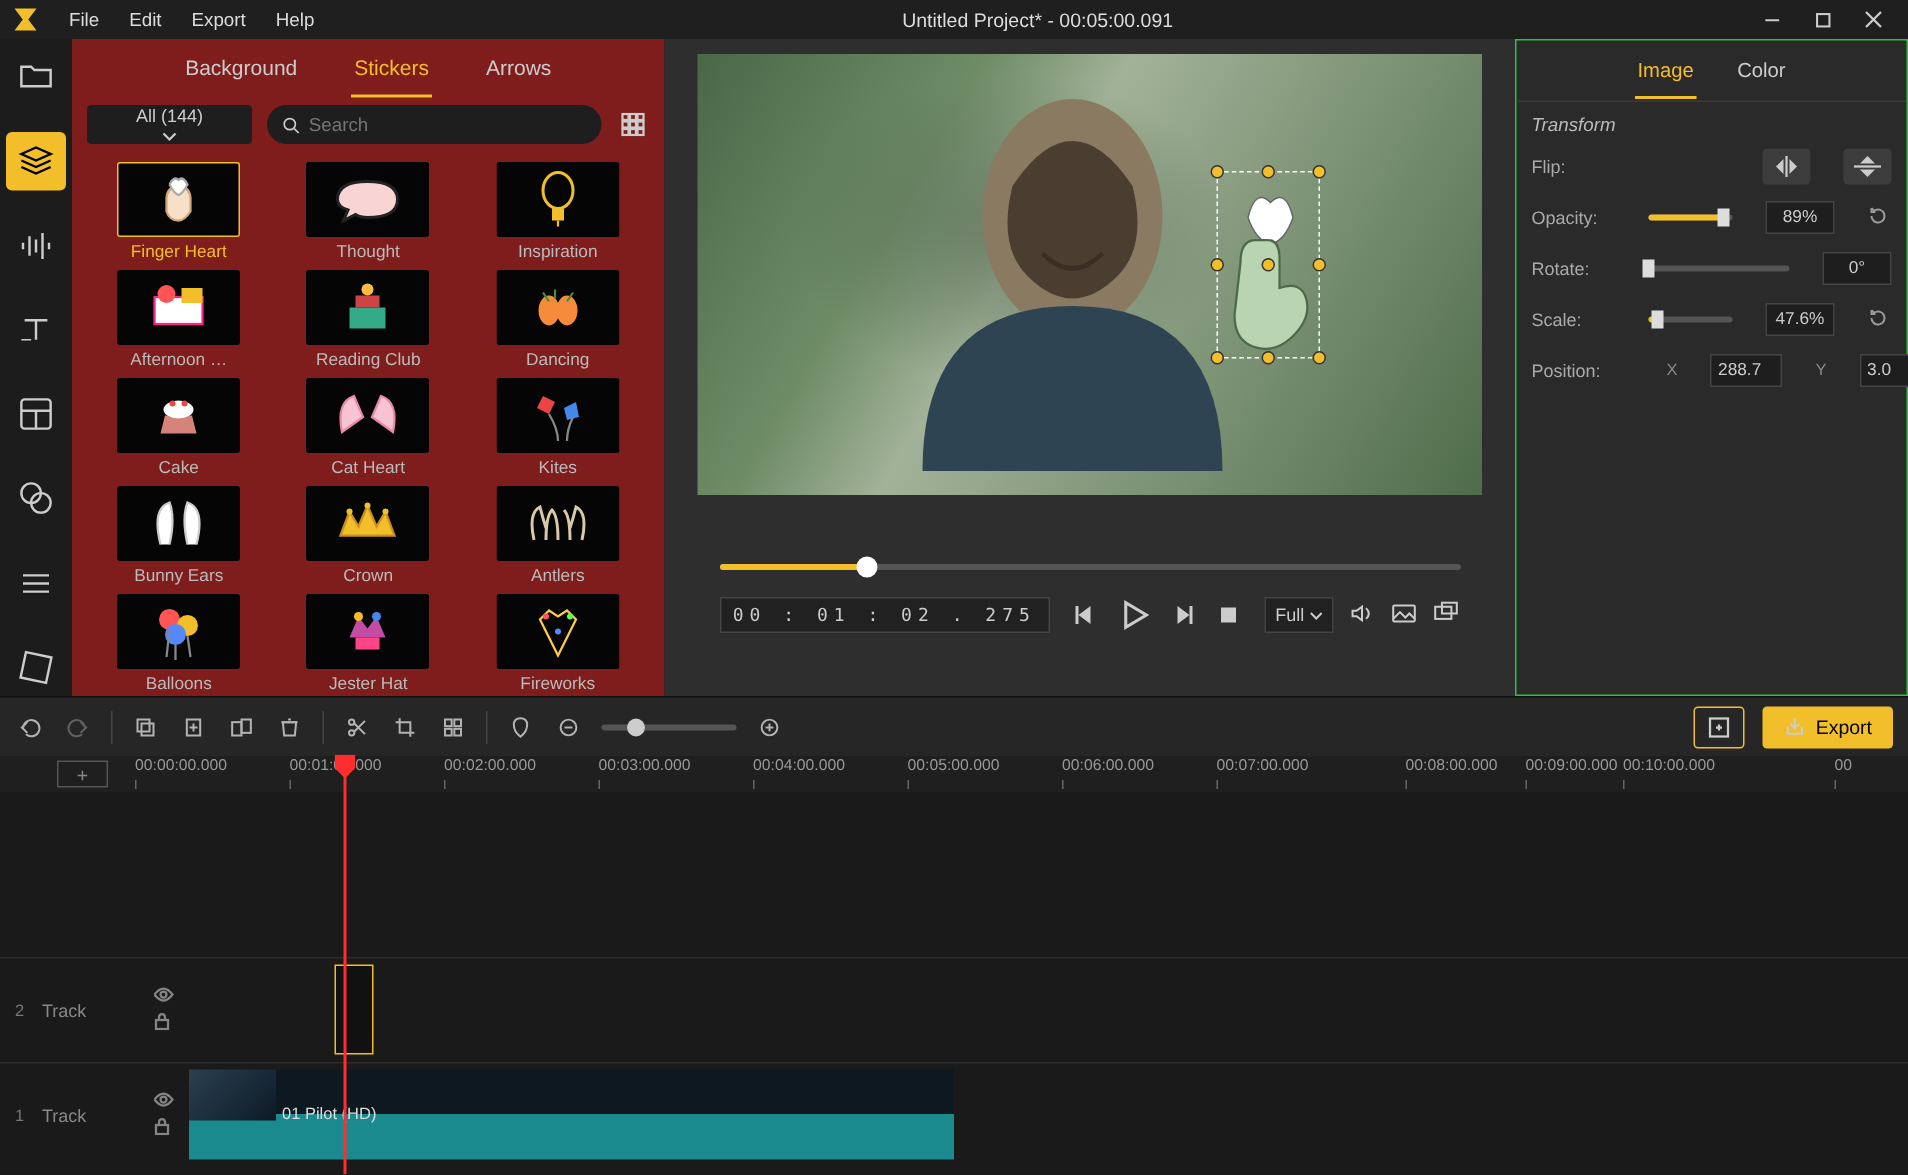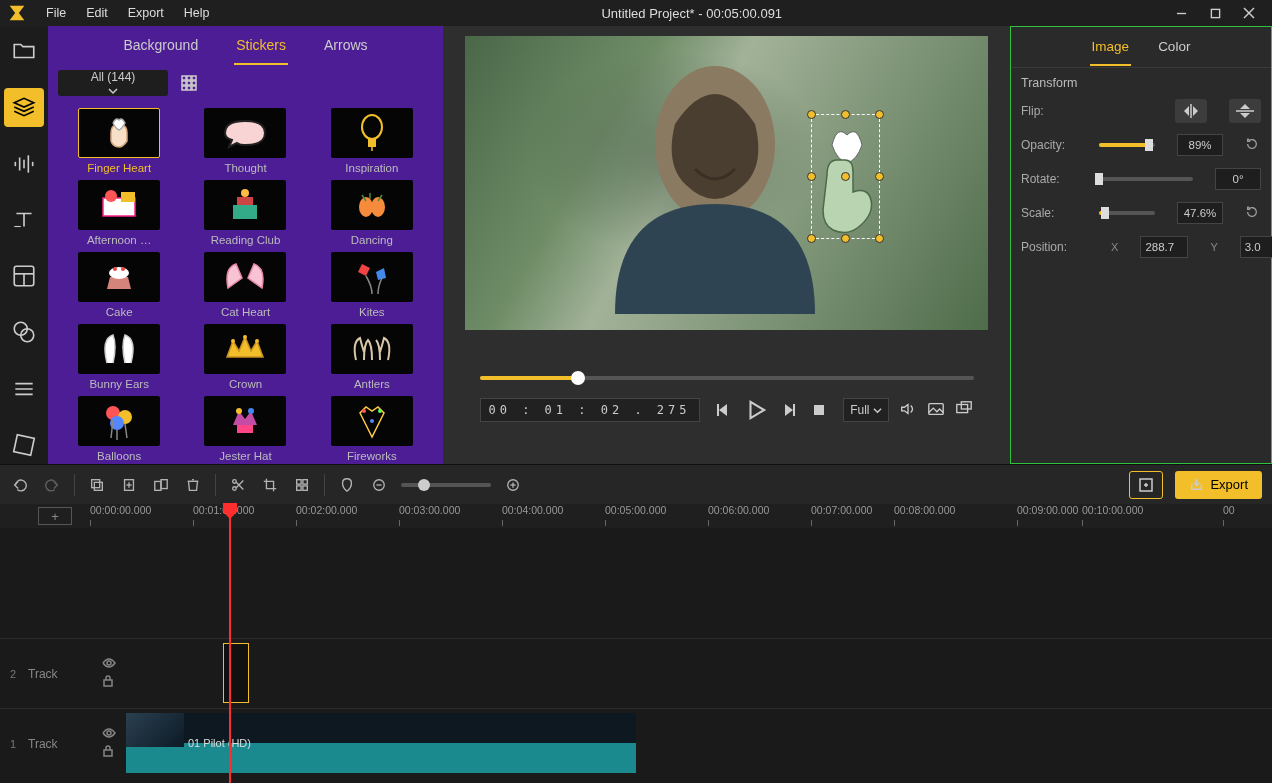--- a/index.html
+++ b/index.html
@@ -16,21 +16,21 @@
 .main-row { display: flex; height: 438px; }
 
 
 .leftbar { width: 48px; background: #1c1c1c; display: flex; flex-direction: column; align-items: center; padding-top: 6px; gap: 18px; }
 .leftbar .lb-btn { width: 40px; height: 40px; display: flex; align-items: center; justify-content: center; cursor: pointer; border-radius: 4px; }
 .leftbar .lb-btn.active { background: #f2bf2b; }
 .leftbar svg { width: 26px; height: 26px; stroke: #ccc; fill: none; stroke-width: 1.5; }
 .leftbar .lb-btn.active svg { stroke: #000; }
 
 
-.library { width: 395px; background: #4c1d95; display: flex; flex-direction: column; }
+.library { width: 395px; background: #7f1d1d; display: flex; flex-direction: column; }
 .lib-tabs { height: 40px; display: flex; align-items: center; justify-content: center; gap: 34px; }
 .lib-tab { font-size: 14px; color: #ccc; padding: 10px 2px; border-bottom: 2px solid transparent; cursor: pointer; }
 .lib-tab.active { color: #f2bf2b; border-bottom-color: #f2bf2b; }
 .lib-filter { height: 34px; display: flex; align-items: center; gap: 10px; padding: 0 10px; }
 .filter-select { background: #1e1e1e; color: #ccc; border: none; height: 26px; width: 110px; padding: 0 8px; border-radius: 3px; display: flex; align-items: center; justify-content: space-between; cursor: pointer; font-size: 12px; flex-direction: column; }
 .search-box { background: #1e1e1e; height: 26px; flex: 1; border-radius: 13px; display: flex; align-items: center; padding: 0 10px; gap: 6px; }
 .search-box input { background: transparent; border: none; color: #ccc; outline: none; width: 100%; font-size: 12.5px; }
 .grid-toggle { width: 22px; height: 22px; display: flex; align-items: center; justify-content: center; cursor: pointer; }
 .sticker-grid { flex: 1; overflow: hidden; display: grid; grid-template-columns: repeat(3, 1fr); gap: 6px 8px; padding: 8px 12px 0 12px; align-content: start; }
 .sticker-cell { display: flex; flex-direction: column; align-items: center; gap: 4px; }
@@ -58,21 +58,21 @@
 .transport { display: flex; gap: 14px; margin: 0 auto; }
 .transport-btn { cursor: pointer; display: flex; align-items: center; }
 .view-select { background: #212121; border: 1px solid #444; height: 24px; padding: 0 6px; display: flex; align-items: center; gap: 4px; font-size: 12px; cursor: pointer; }
 .right-icons { display: flex; gap: 10px; }
 
 
 .right-panel { width: 262px; background: #2a2a2a; border: 1px solid #2ec23d; display: flex; flex-direction: column; }
 .rp-tabs { height: 40px; display: flex; align-items: center; justify-content: center; gap: 25px; }
 .rp-tab { font-size: 13.5px; color: #ccc; padding: 10px 2px; border-bottom: 2px solid transparent; cursor: pointer; }
 .rp-tab.active { color: #f2bf2b; border-bottom-color: #f2bf2b; }
-.rp-section-label { font-size: 12.5px; color: #bbb; padding: 8px 10px 4px 10px; border-top: 1px solid #3a3a3a; }
+.rp-section-label { font-size: 12.5px; color: #bbb; padding: 8px 10px 4px 10px; border-top: 1px solid #3a3a3a; font-style: italic; }
 .rp-row { display: flex; align-items: center; height: 34px; padding: 0 10px; gap: 22px; font-size: 12px; color: #aaa; }
 .rp-row .prop-label { width: 56px; }
 .flip-btn { width: 32px; height: 24px; background: #3c3c3c; border-radius: 3px; display: flex; align-items: center; justify-content: center; cursor: pointer; }
 .prop-slider { flex: 1; position: relative; height: 4px; background: #555; border-radius: 2px; }
 .prop-slider .fill { position: absolute; left: 0; top: 0; height: 4px; background: #f2bf2b; border-radius: 2px; }
 .prop-slider .handle { position: absolute; top: -4px; width: 8px; height: 12px; background: #ddd; margin-left: -4px; }
 .prop-value { width: 46px; height: 22px; background: #1e1e1e; color: #ccc; border: 1px solid #444; font-size: 11.5px; text-align: center; line-height: 20px; }
 .reset-icon { width: 16px; height: 16px; cursor: pointer; opacity: 0.7; }
 .pos-row input.pos-field { width: 48px; height: 22px; background: #1e1e1e; border: 1px solid #444; color: #ccc; font-size: 11.5px; padding: 0 4px; }
 .pos-row .axis-label { font-size: 11px; color: #888; }
@@ -205,20 +205,27 @@
       <div class="lib-tab active">Stickers</div>
       <div class="lib-tab">Arrows</div>
     </div>
     <div class="lib-filter">
       <div class="filter-select">
         <span>All (144)</span>
         <svg width="10" height="10" viewBox="0 0 10 10">
             <path d="M1 3l4 4 4-4"></path>
           </svg>
       </div>
+      <div class="search-box">
+        <svg width="13" height="13" viewBox="0 0 16 16">
+            <circle cx="7" cy="7" r="5"></circle>
+            <line x1="11" y1="11" x2="15" y2="15"></line>
+          </svg>
+        <input placeholder="Search" style="">
+      </div>
       <div class="grid-toggle">
         <svg width="16" height="16" viewBox="0 0 16 16">
             <rect x="1" y="1" width="4" height="4"></rect>
             <rect x="6" y="1" width="4" height="4"></rect>
             <rect x="11" y="1" width="4" height="4"></rect>
             <rect x="1" y="6" width="4" height="4"></rect>
             <rect x="6" y="6" width="4" height="4"></rect>
             <rect x="11" y="6" width="4" height="4"></rect>
             <rect x="1" y="11" width="4" height="4"></rect>
             <rect x="6" y="11" width="4" height="4"></rect>
@@ -688,21 +695,21 @@
   <div class="add-track-btn">+</div>
   <div class="ruler" id="ruler">
       <div class="tick" style="left: 0px;">00:00:00.000</div>
       <div class="tick" style="left: 103px;">00:01:00.000</div>
       <div class="tick" style="left: 206px;">00:02:00.000</div>
       <div class="tick" style="left: 309px;">00:03:00.000</div>
       <div class="tick" style="left: 412px;">00:04:00.000</div>
       <div class="tick" style="left: 515px;">00:05:00.000</div>
       <div class="tick" style="left: 618px;">00:06:00.000</div>
       <div class="tick" style="left: 721px;">00:07:00.000</div>
-      <div class="tick" style="left: 804px;">00:08:00.000</div>
+      <div class="tick" style="left: 847px;">00:08:00.000</div>
       <div class="tick" style="left: 927px;">00:09:00.000</div>
       <div class="tick" style="left: 992px;">00:10:00.000</div>
       <div class="tick" style="left: 1133px;">00</div>
     </div>
 </div>
 
 <div class="tracks-container">
   <div class="playhead" style="height:279px;top:-24px">
       <div class="playhead-marker"></div>
     </div>

